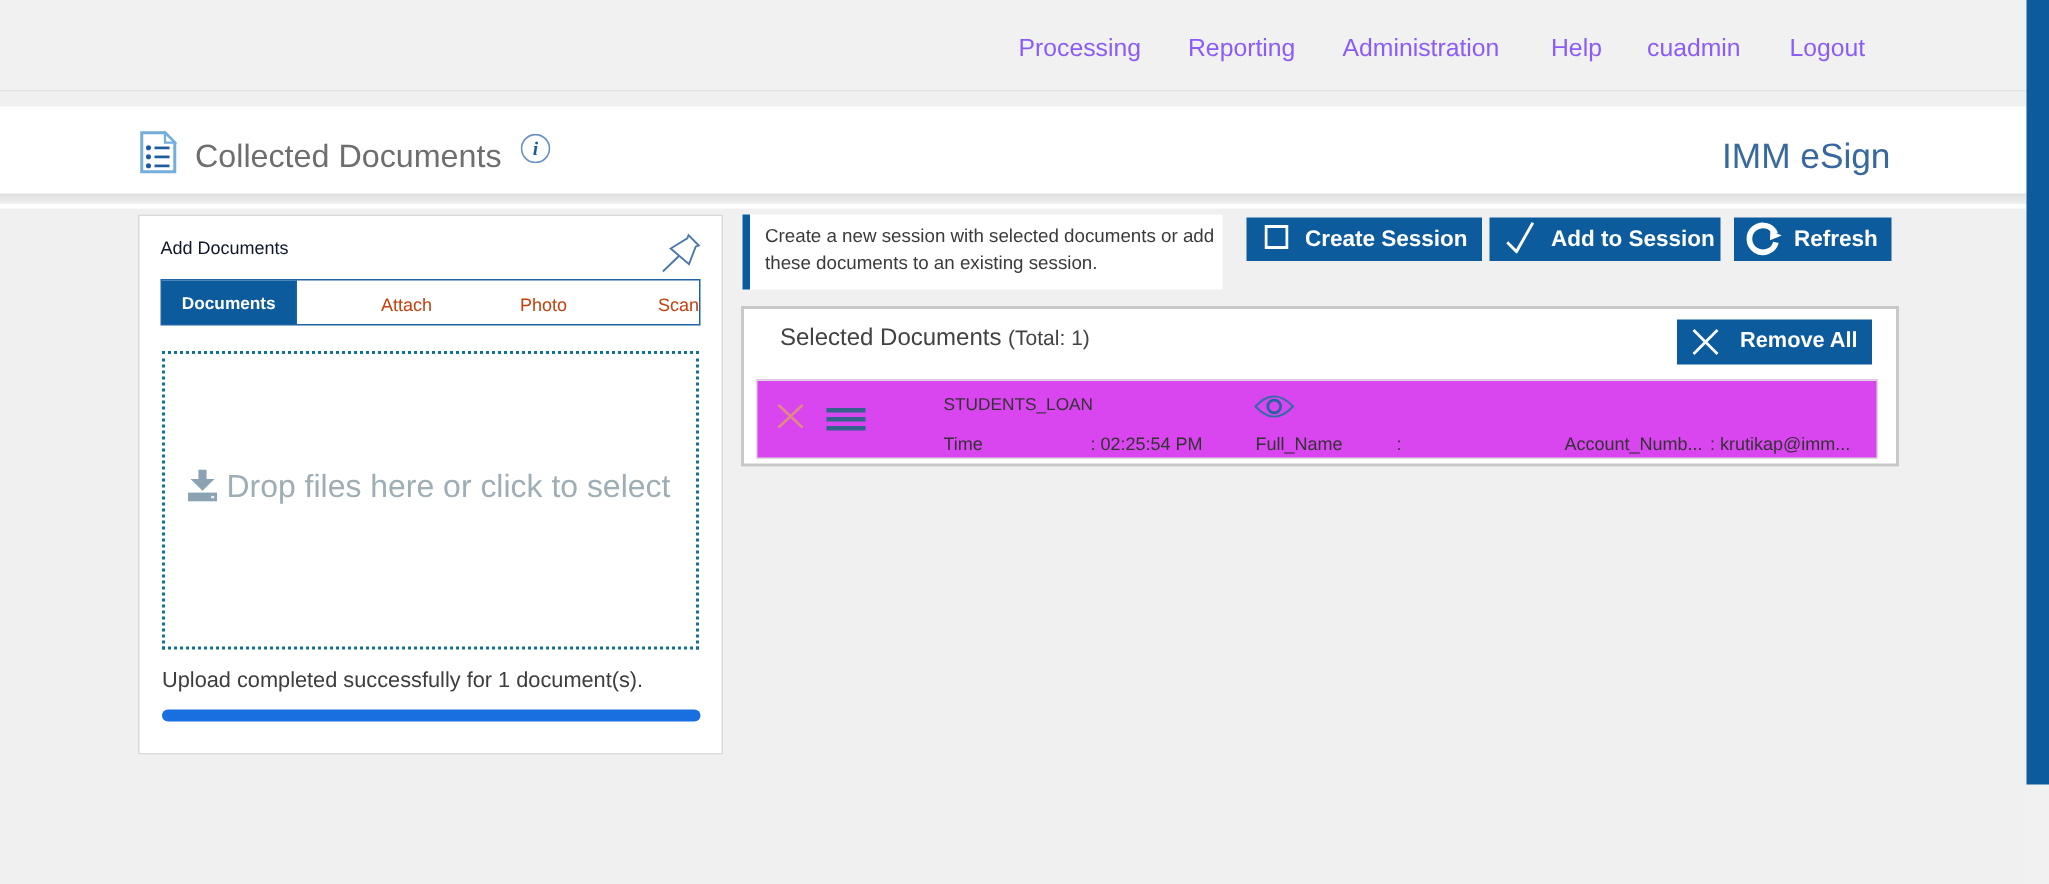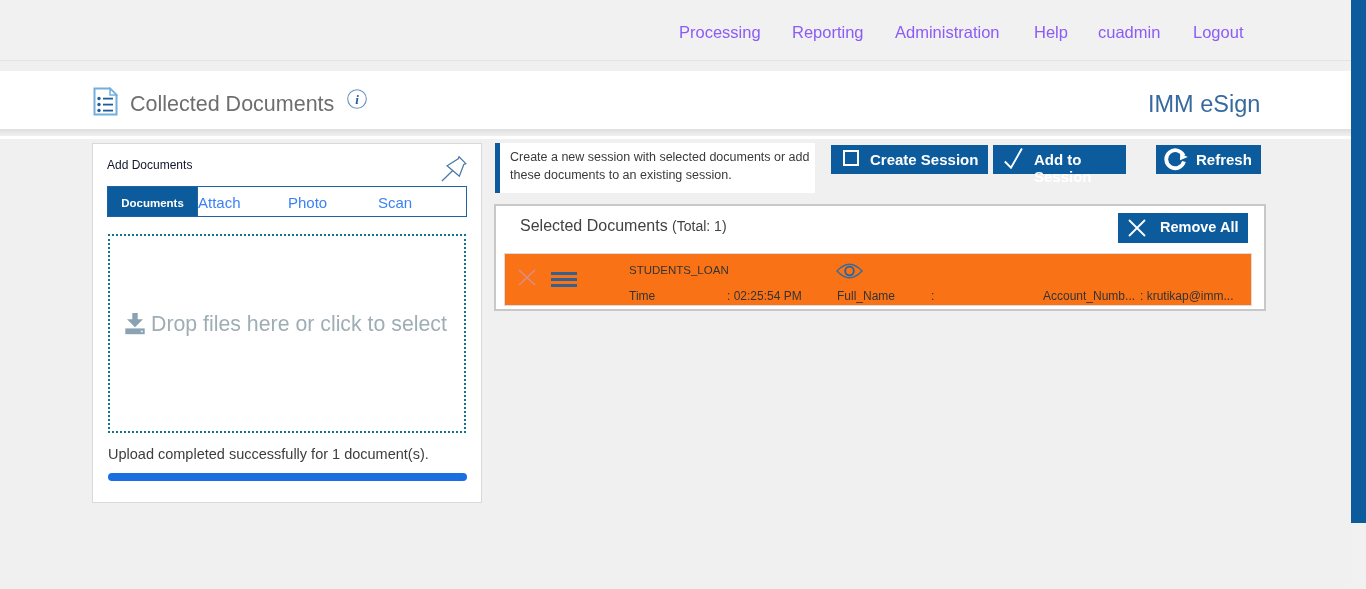--- a/index.html
+++ b/index.html
@@ -15,22 +15,22 @@
 
 
 .card { position:absolute; left:92px; top:143px; width:390px; height:360px;
   background:#fff; border:1px solid #d9d9d9; }
 .cardtitle { position:absolute; left:14px; top:14px; font-size:12px; color:#0f172a; }
 .tabs { position:absolute; left:14px; top:42px; width:360px; height:31px;
   border:1px solid #1e64a5; background:#fff; }
 .tab-active { position:absolute; left:0; top:0; width:90px; height:29px; background:#0b5b9d;
   color:#fff; font-weight:bold; font-size:11.5px; text-align:center; line-height:32px;
   border-right:1px solid #1e64a5; }
-.tab { position:absolute; top:0; height:29px; color:#3b82f6; font-size:15px;
-  text-align:left; line-height:32px; }
+.tab { position:absolute; top:0; height:29px; color:#c2410c; font-size:12px;
+  text-align:right; line-height:32px; }
 .dropzone { position:absolute; left:15px; top:90px; width:358px; height:199px;
   border:2px dotted #0f7391; }
 .droptext { position:absolute; left:58px; top:168px; font-size:21.3px; color:#9fadb5; }
 .uploadmsg { position:absolute; left:15px; top:302px; font-size:14.5px; color:#3d3d3d; }
 .progress { position:absolute; left:15px; top:329px; width:359px; height:8px;
   background:#1a6fe0; border-radius:4px; }
 
 
 .note { position:absolute; left:495px; top:143px; width:320px; height:50px; background:#fff;
   border-left:5px solid #0b5b9d; }
@@ -42,21 +42,21 @@
 .btn span { position:absolute; top:6px; }
 
 
 .panel { position:absolute; left:494px; top:204px; width:772px; height:107px;
   background:#fff; border:2px solid #c8c8c8; }
 .paneltitle { position:absolute; left:24px; top:11px; font-size:16px; color:#424242; }
 .paneltitle small { font-size:14px; }
 .removeall { position:absolute; left:622px; top:7px; width:130px; height:30px;
   background:#0b5b9d; color:#ffffff; font-weight:bold; font-size:14.5px; }
 .row { position:absolute; left:8px; top:47px; width:748px; height:53px;
-  border:1px solid #dcdcdc; background:#f97316; }
+  border:1px solid #dcdcdc; background:#d946ef; }
 .rowtext { position:absolute; font-size:12px; color:#333; }
 </style>
 </head>
 <body>
 <div class="topbar">
   <span style="left:679px">Processing</span>
   <span style="left:792px">Reporting</span>
   <span style="left:895px">Administration</span>
   <span style="left:1034px">Help</span>
   <span style="left:1098px">cuadmin</span>
@@ -112,21 +112,21 @@
 <div class="note">
     <div>Create a new session with selected documents or add<br>these documents to an existing session.</div>
   </div>
 
 <div class="btn" style="left:831px;width:157px">
   <svg style="position:absolute;left:12px;top:5px" width="16" height="16" viewBox="0 0 16 16">
     <rect x="1" y="1" width="14" height="14" fill="none" stroke="#fff" stroke-width="2"></rect>
   </svg>
   <span style="left:39px">Create Session</span>
 </div>
-<div class="btn" style="left:993px;width:133px">
+<div class="btn" style="left:993px;width:154px">
   <svg style="position:absolute;left:11px;top:3px" width="20" height="21" viewBox="0 0 20 21">
     <path d="M0.8 13.5 L7 19.7 L17.9 0.5" fill="none" stroke="#fff" stroke-width="1.9"></path>
   </svg>
   <span style="left:41px">Add to Session</span>
 </div>
 <div class="btn" style="left:1156px;width:105px">
   <svg style="position:absolute;left:8px;top:2px" width="25" height="24" viewBox="0 0 25 24">
     <path d="M19.56 8.72 A 9 9 0 1 0 19.96 14.58" fill="none" stroke="#fff" stroke-width="3.8"></path>
     <path d="M16.2 6.6 L23.8 10.0 L16.0 13.2 Z" fill="#fff"></path>
   </svg>

